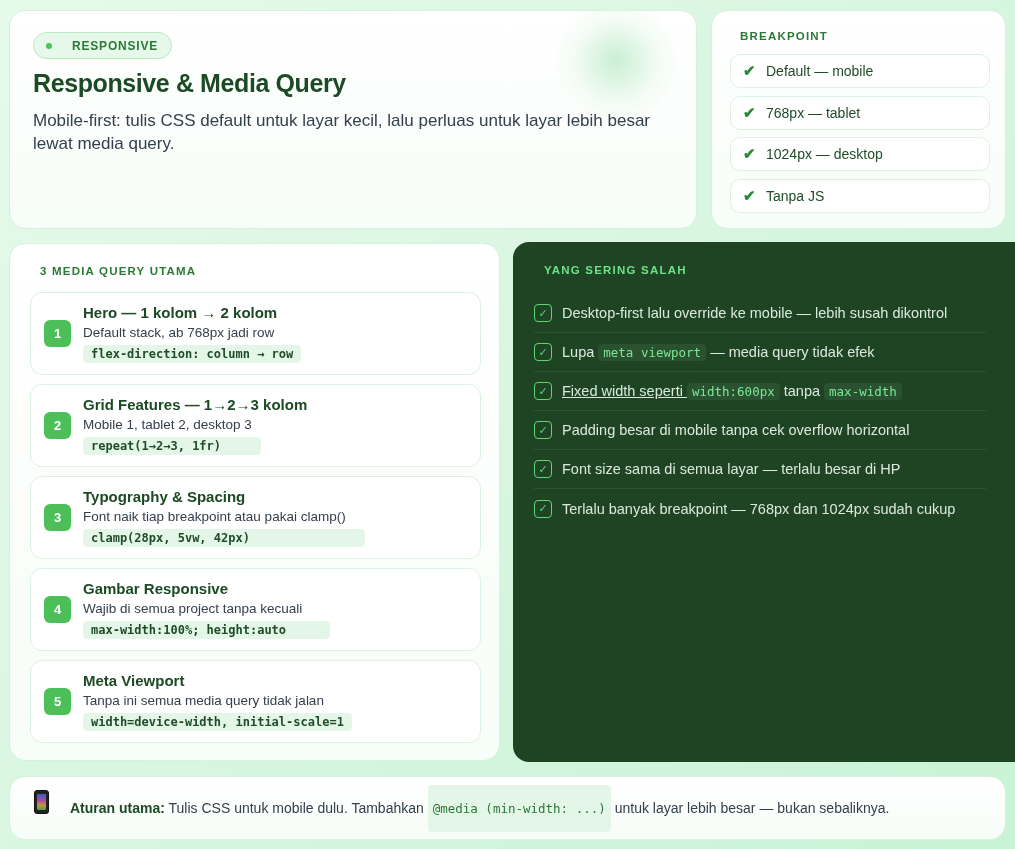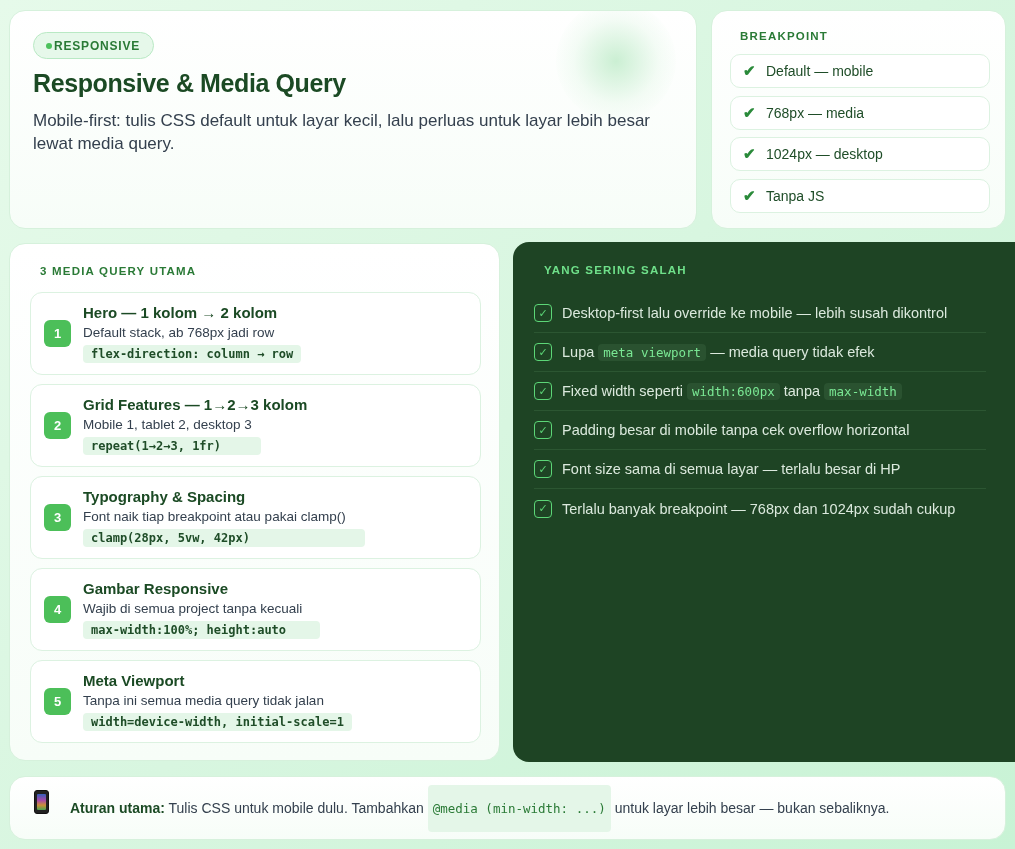--- a/index.html
+++ b/index.html
@@ -19,21 +19,21 @@
     
     .hero { left: 9px; top: 10px; width: 688px; height: 219px; overflow: hidden; }
     .hero .glow {
       position: absolute; right: 20px; top: -10px; width: 120px; height: 120px;
       border-radius: 50%;
       background: radial-gradient(circle, rgba(190,235,200,0.8) 0%, rgba(220,245,225,0.3) 50%, rgba(255,255,255,0) 75%);
     }
     .badge {
       position: absolute; left: 23px; top: 21px; height: 27px; padding: 0 13px 0 12px;
       border-radius: 14px; background: #e6f8ea; border: 1px solid #b9e9c4;
-      display: flex; align-items: center; gap: 2px;
+      display: flex; align-items: center; gap: 20px;
       font-size: 12px; font-weight: bold; letter-spacing: 0.8px; color: #2a7a36;
     }
     .badge .dot { width: 6px; height: 6px; border-radius: 50%; background: #4cc15c; }
     .hero h1 {
       position: absolute; left: 23px; top: 58px;
       font-size: 25px; font-weight: bold; color: #1b4a24; letter-spacing: -0.4px;
     }
     .hero p {
       position: absolute; left: 23px; top: 98px; width: 640px;
       font-size: 17px; line-height: 23px; color: #34404e;
@@ -126,21 +126,21 @@
 
 <div class="card bp">
   <div class="section-label">BREAKPOINT</div>
   <div class="bp-list">
     <div class="bp-item">
       <span class="check">✔</span>
       <span>Default — mobile</span>
     </div>
     <div class="bp-item">
       <span class="check">✔</span>
-      <span>768px — media</span>
+      <span>768px — tablet</span>
     </div>
     <div class="bp-item">
       <span class="check">✔</span>
       <span>1024px — desktop</span>
     </div>
     <div class="bp-item">
       <span class="check">✔</span>
       <span>Tanpa JS</span>
     </div>
   </div>
@@ -164,21 +164,21 @@
     <div class="mq-item">
       <div class="mq-num">3</div>
       <div class="mq-title">Typography &amp; Spacing</div>
       <div class="mq-desc">Font naik tiap breakpoint atau pakai clamp()</div>
       <div class="mq-code" style="padding-right:115px">clamp(28px, 5vw, 42px)</div>
     </div>
     <div class="mq-item">
       <div class="mq-num">4</div>
       <div class="mq-title">Gambar Responsive</div>
       <div class="mq-desc">Wajib di semua project tanpa kecuali</div>
-      <div class="mq-code" style="padding-right:34px">max-width:100%; height:auto</div>
+      <div class="mq-code" style="padding-right:44px">max-width:100%; height:auto</div>
     </div>
     <div class="mq-item">
       <div class="mq-num">5</div>
       <div class="mq-title">Meta Viewport</div>
       <div class="mq-desc">Tanpa ini semua media query tidak jalan</div>
       <div class="mq-code">width=device-width, initial-scale=1</div>
     </div>
   </div>
 </div>
 
@@ -188,21 +188,21 @@
       <div class="ms-item">
         <span class="ms-box">✓</span>
         <span><span style="white-space: pre;">Desktop-first lalu override ke mobile — lebih susah dikontrol</span></span>
       </div>
       <div class="ms-item">
         <span class="ms-box">✓</span>
         <span><span style="white-space: pre;">Lupa </span><span class="ms-code" style="white-space: pre;">meta viewport</span><span style="white-space: pre;"> — media query tidak efek</span></span>
       </div>
       <div class="ms-item">
         <span class="ms-box">✓</span>
-        <span><span style="white-space: pre;">Fixed width seperti </span><span class="ms-code" style="white-space: pre;">width:600px</span><span style="white-space: pre;"> tanpa </span><span class="ms-code" style="white-space: pre;">max-width</span></span>
+        <span><span style="white-space: pre; text-decoration: underline;">Fixed width seperti </span><span class="ms-code" style="white-space: pre;">width:600px</span><span style="white-space: pre;"> tanpa </span><span class="ms-code" style="white-space: pre;">max-width</span></span>
       </div>
       <div class="ms-item">
         <span class="ms-box">✓</span>
         <span><span style="white-space: pre;">Padding besar di mobile tanpa cek overflow horizontal</span></span>
       </div>
       <div class="ms-item">
         <span class="ms-box">✓</span>
         <span><span style="white-space: pre; margin-top: 12px;">Font size sama di semua layar — terlalu besar di HP</span></span>
       </div>
       <div class="ms-item">

